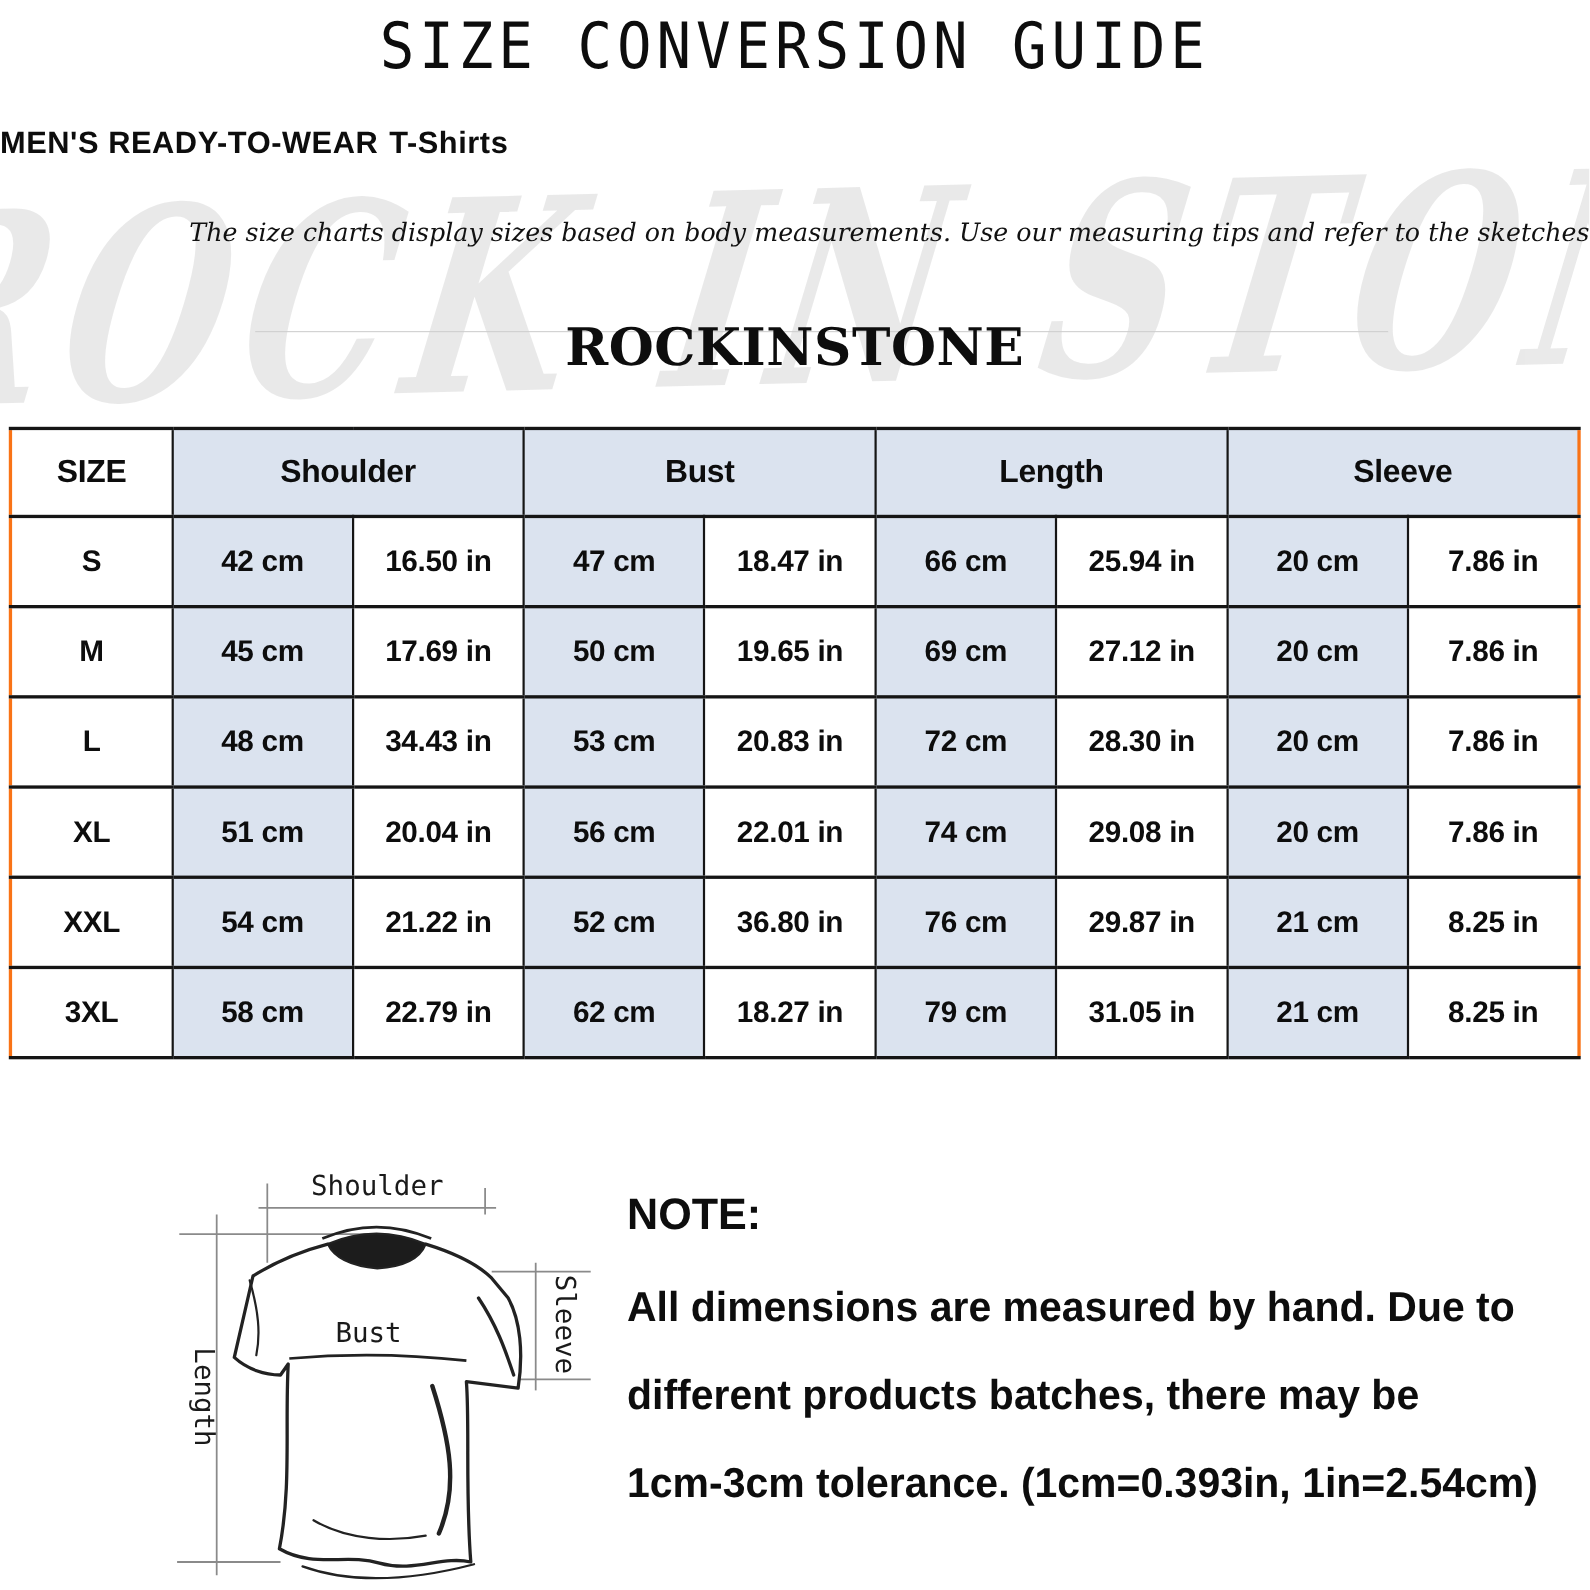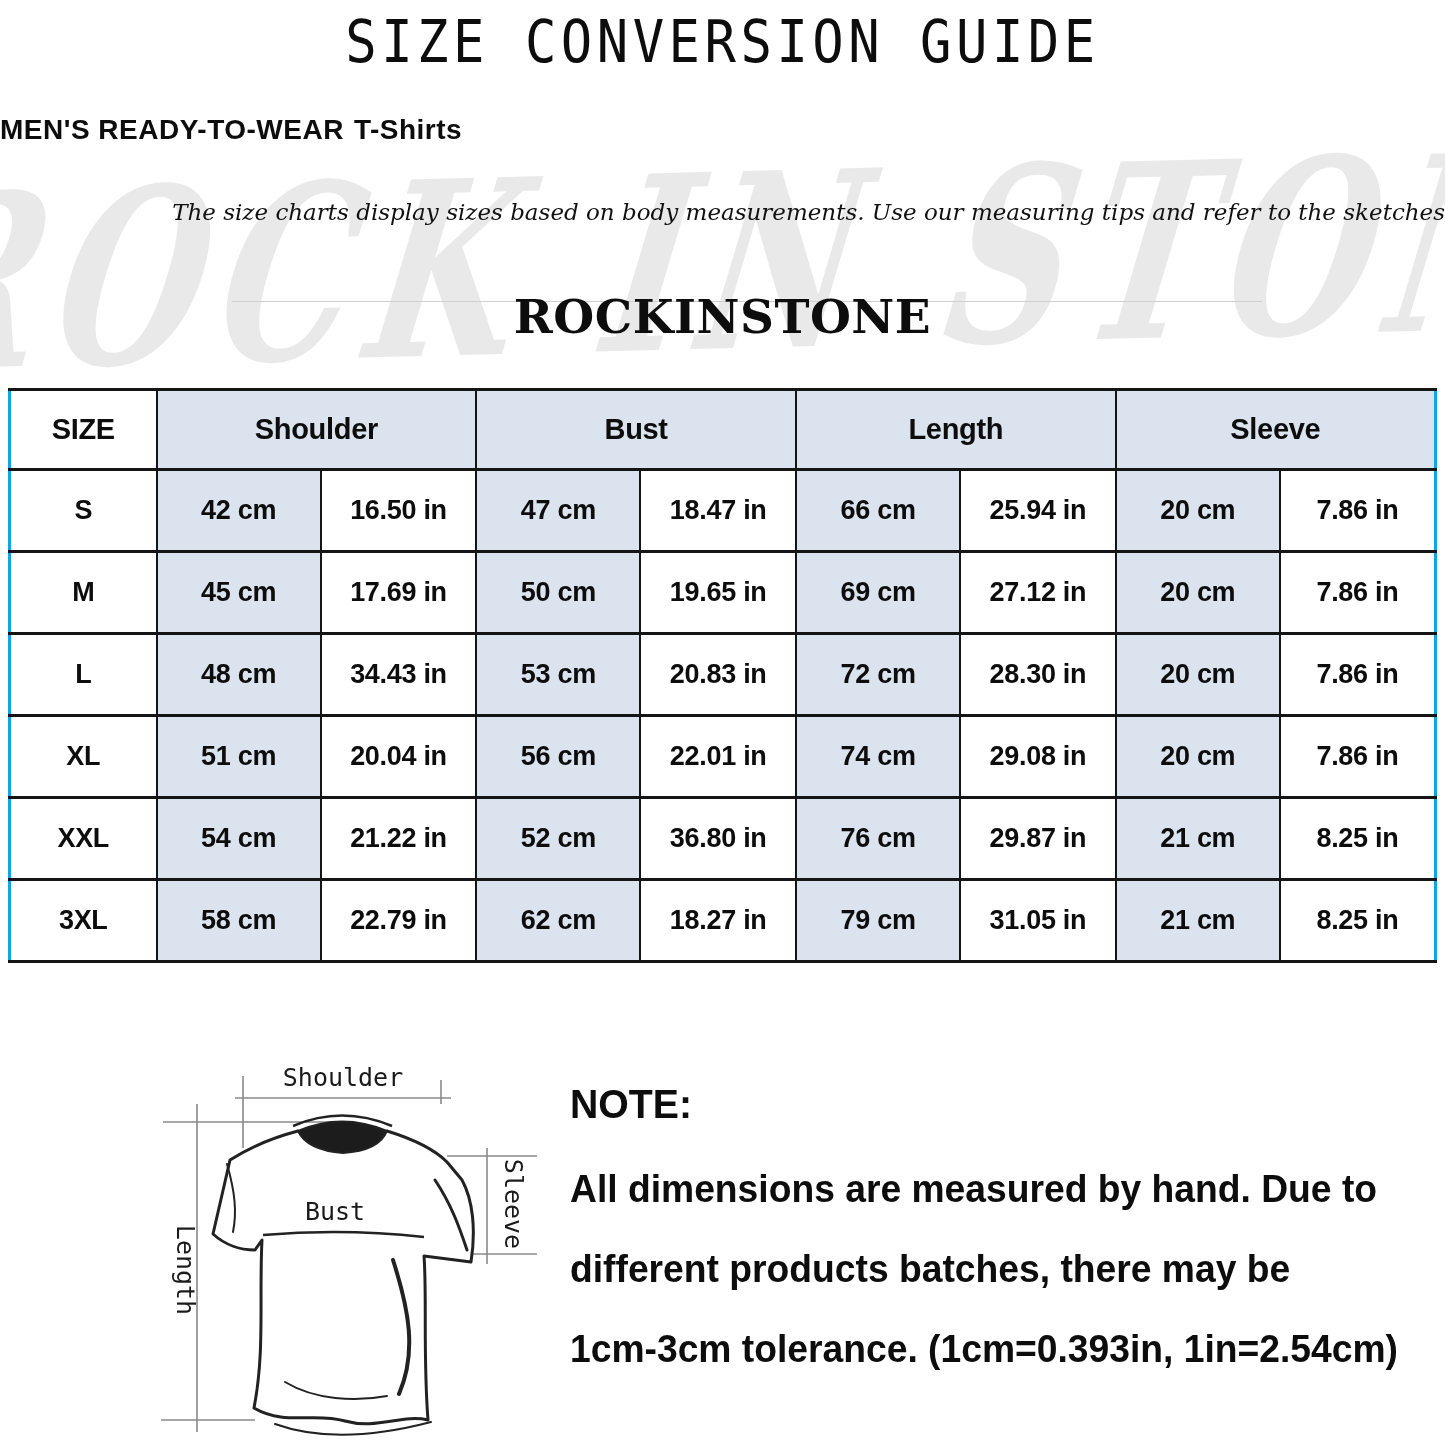--- a/index.html
+++ b/index.html
@@ -40,21 +40,21 @@
   .brand {
     position:absolute; top:289px; left:0; width:100%; text-align:center;
     font-family:"DejaVu Serif", serif; font-weight:bold; font-size:47px;
     letter-spacing:0.5px;
   }
 
   
   table.size-table {
     position:absolute; top:388px; left:8px; width:1429px;
     border-collapse:collapse; table-layout:fixed; text-align:center;
-    font-weight:bold; border:3px solid #0ea5e9;
+    font-weight:bold; border:3px solid #f97316;
   }
   table.size-table td {
     border-left:2px solid #151515; border-right:2px solid #151515;
     border-top:3px solid #151515; border-bottom:3px solid #151515;
     padding:0; letter-spacing:-0.3px;
   }
   tr.group-row { height:80px; }
   tr.unit-row  { height:80px; }
   tr.data-row  { height:82px; }
   tr.group-row td { font-size:29px; }

